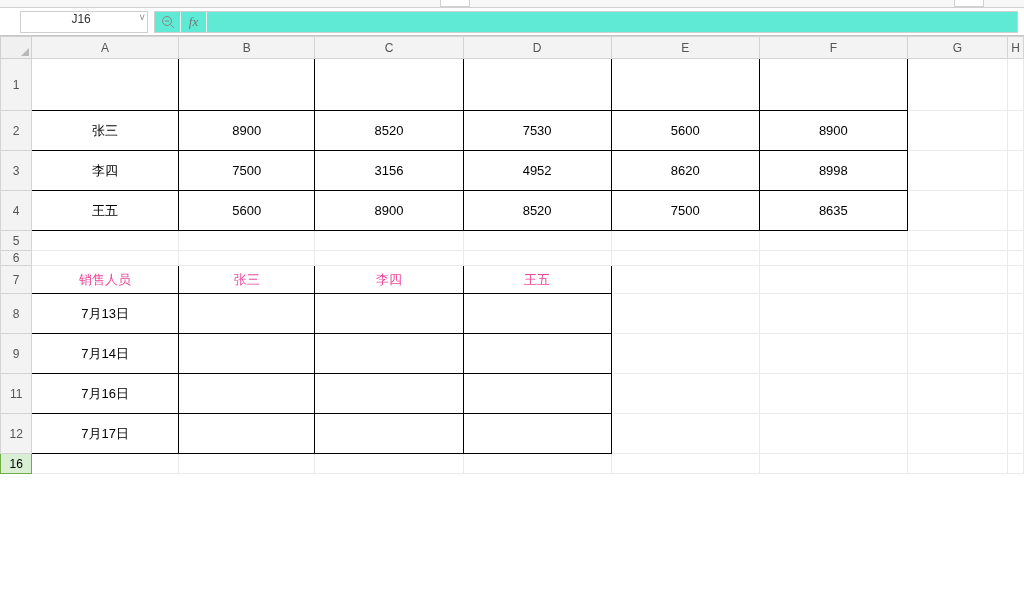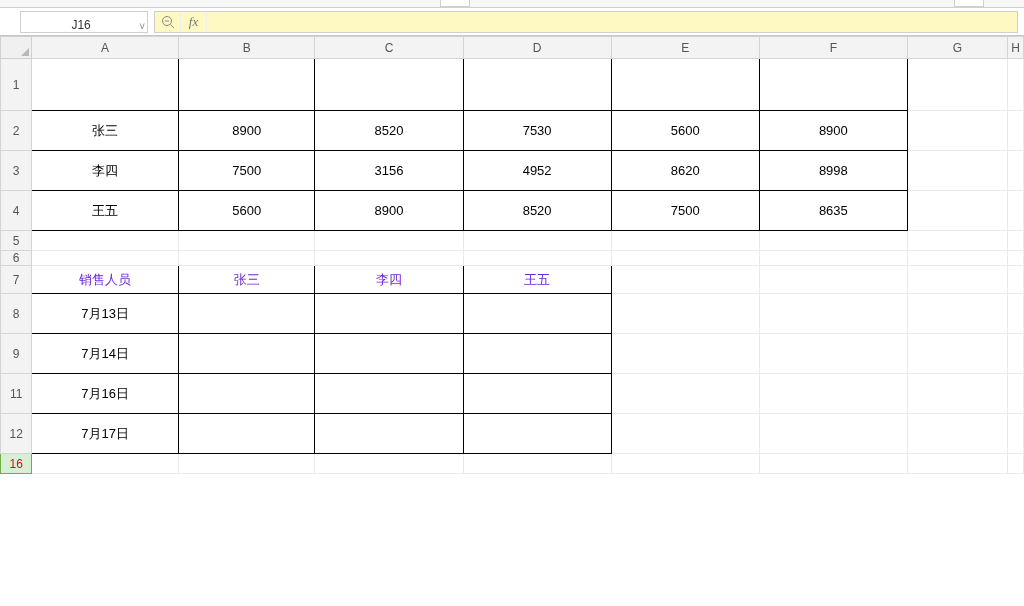--- a/index.html
+++ b/index.html
@@ -1,56 +1,56 @@
 <!DOCTYPE html>
 <html><head>
   <meta charset="utf-8">
   <style>
     * { margin:0; padding:0; box-sizing:border-box; }
     body { font-family:"Microsoft YaHei",Arial,sans-serif; font-size:12px; background:#fff; color:#000; user-select:none; }
 
     
     .fbar { display:flex; align-items:center; height:28px; border-bottom:1px solid #c7c7c7; padding:0 6px 0 20px; gap:6px; }
-    .namebox { width:128px; height:22px; border:1px solid #cfcfcf; background:#fff; display:flex; align-items:flex-end; justify-content:space-between; padding:0 2px; }
+    .namebox { width:128px; height:22px; border:1px solid #cfcfcf; background:#fff; display:flex; align-items:flex-start; justify-content:space-between; padding:0 2px; }
     .namebox span:first-child { flex:1; text-align:center; font-size:12px; color:#333; }
     .chev { font-size:10px; color:#888; }
-    .fx-group { display:flex; align-items:center; height:22px; border:1px solid #cfcfcf; flex:1; background:#fef9c3; }
+    .fx-group { display:flex; align-items:center; height:22px; border:1px solid #cfcfcf; flex:1; background:#5eead4; }
     .fx-btn { width:26px; display:flex; align-items:center; justify-content:center; border-right:1px solid #eee; color:#777; font-size:13px; height:100%; }
     .fx-btn.fx { font-style:italic; font-family:Georgia,serif; }
     .fx-input { flex:1; height:100%; }
 
     
     .grid-wrap { position:relative; }
     table.sheet { border-collapse:collapse; table-layout:fixed; }
     .corner { width:32px; height:22px; background:#f0f0f0; border:1px solid #d0d0d0; position:relative; }
     .corner::after { content:""; position:absolute; right:2px; bottom:2px; border-left:8px solid transparent; border-bottom:8px solid #b8b8b8; }
     th.colh { background:#f3f3f3; border:1px solid #d4d4d4; height:22px; font-weight:400; color:#555; text-align:center; }
     th.rowh { width:32px; background:#f3f3f3; border:1px solid #d4d4d4; font-weight:400; color:#555; text-align:center; }
-    th.rowh.active { background:#d8efd3; border-color:#70ad47; color:#b91c1c; }
+    th.rowh.active { background:#d8efd3; border-color:#70ad47; color:#000000; }
     td.cell { border:1px solid #eaeaea; height:20px; background:#fff; }
 
     
     tr.tall td.cell, tr.tall th.rowh { height:40px; }
     tr.hdrrow td.cell, tr.hdrrow th.rowh { height:52px; }
     tr.h28 td.cell, tr.h28 th.rowh { height:28px; }
 
     
     .cA{width:152px;} .cB{width:140px;} .cC{width:152px;} .cD{width:152px;} .cE{width:152px;} .cF{width:152px;} .cG{width:104px;} .cH{width:16px;}
 
     
     .dbd { border:1px solid #000 !important; text-align:center; vertical-align:middle; font-size:13px; }
     .dhdr { background:#8ea9db; color:#fff; font-size:12px; position:relative; overflow:hidden; }
     
     .diag { position:relative; }
     .diag svg { position:absolute; inset:0; }
     .diag .lbl { position:absolute; font-size:11px; color:#fff; }
 
     
     .sbd { border:1px solid #000 !important; text-align:center; vertical-align:middle; font-size:13px; }
-    .shdr{ background:#8ea9db; color:#6d28d9; }
+    .shdr{ background:#8ea9db; color:#ec4899; }
 
     
     .top-strip{ height:8px; border-bottom:1px solid #d0d0d0; background:#f7f7f7; position:relative;}
     .top-strip .tab-stub{ position:absolute; top:-1px; height:8px; width:30px; background:#fff; border:1px solid #d0d0d0; border-top:none;}
   </style>
 </head>
 <body>
 
 <div class="top-strip">
   <div class="tab-stub" style="left:440px"></div>

